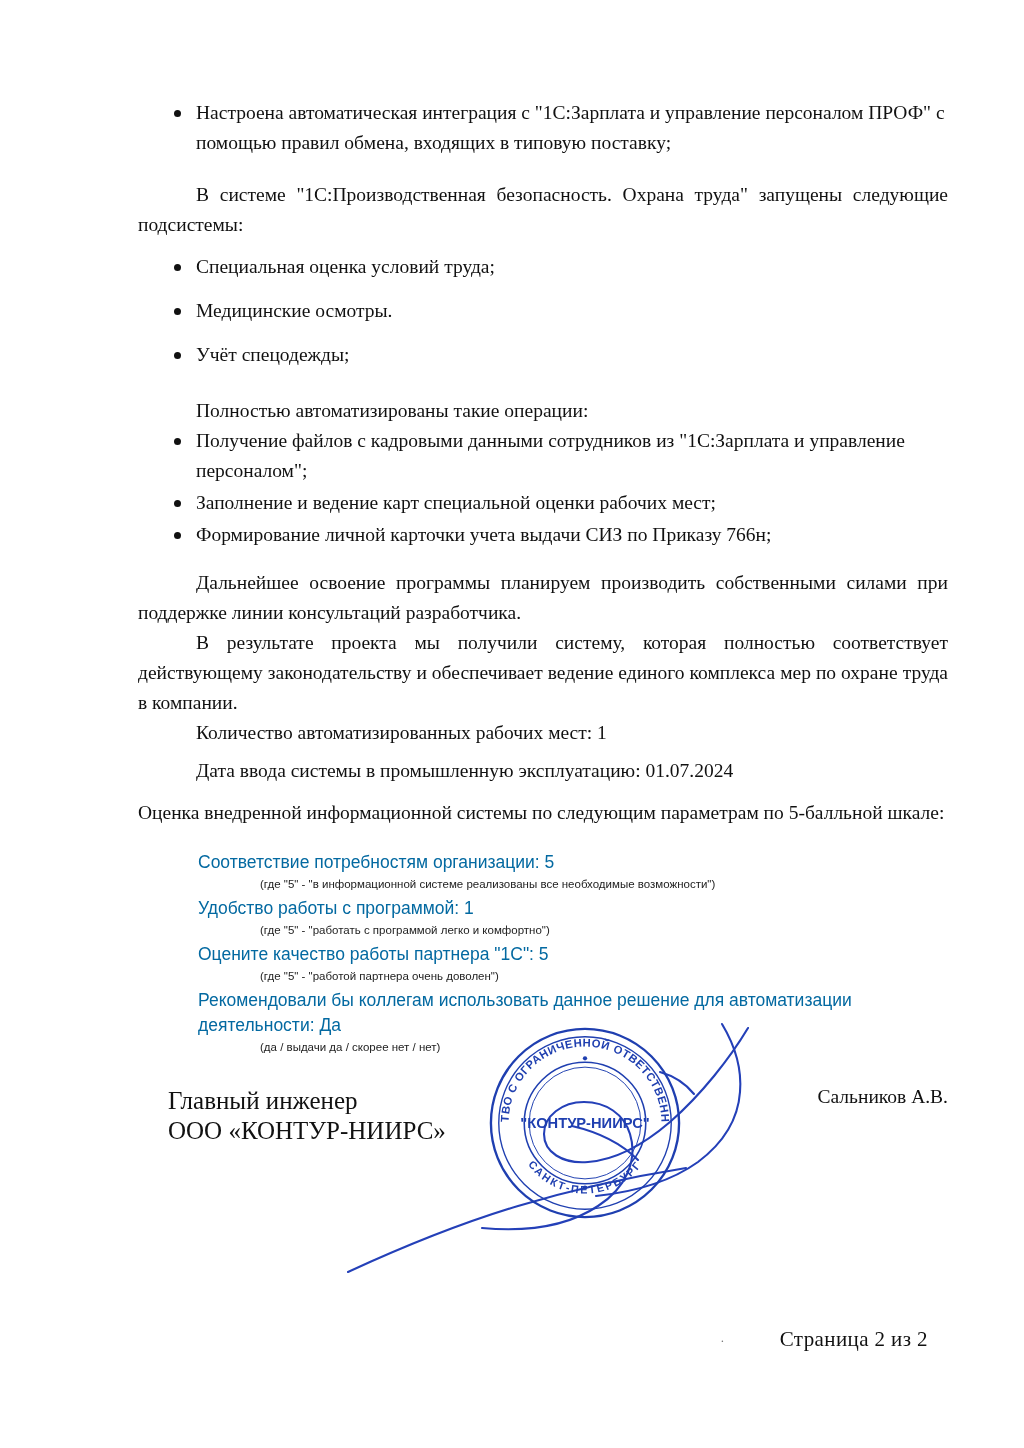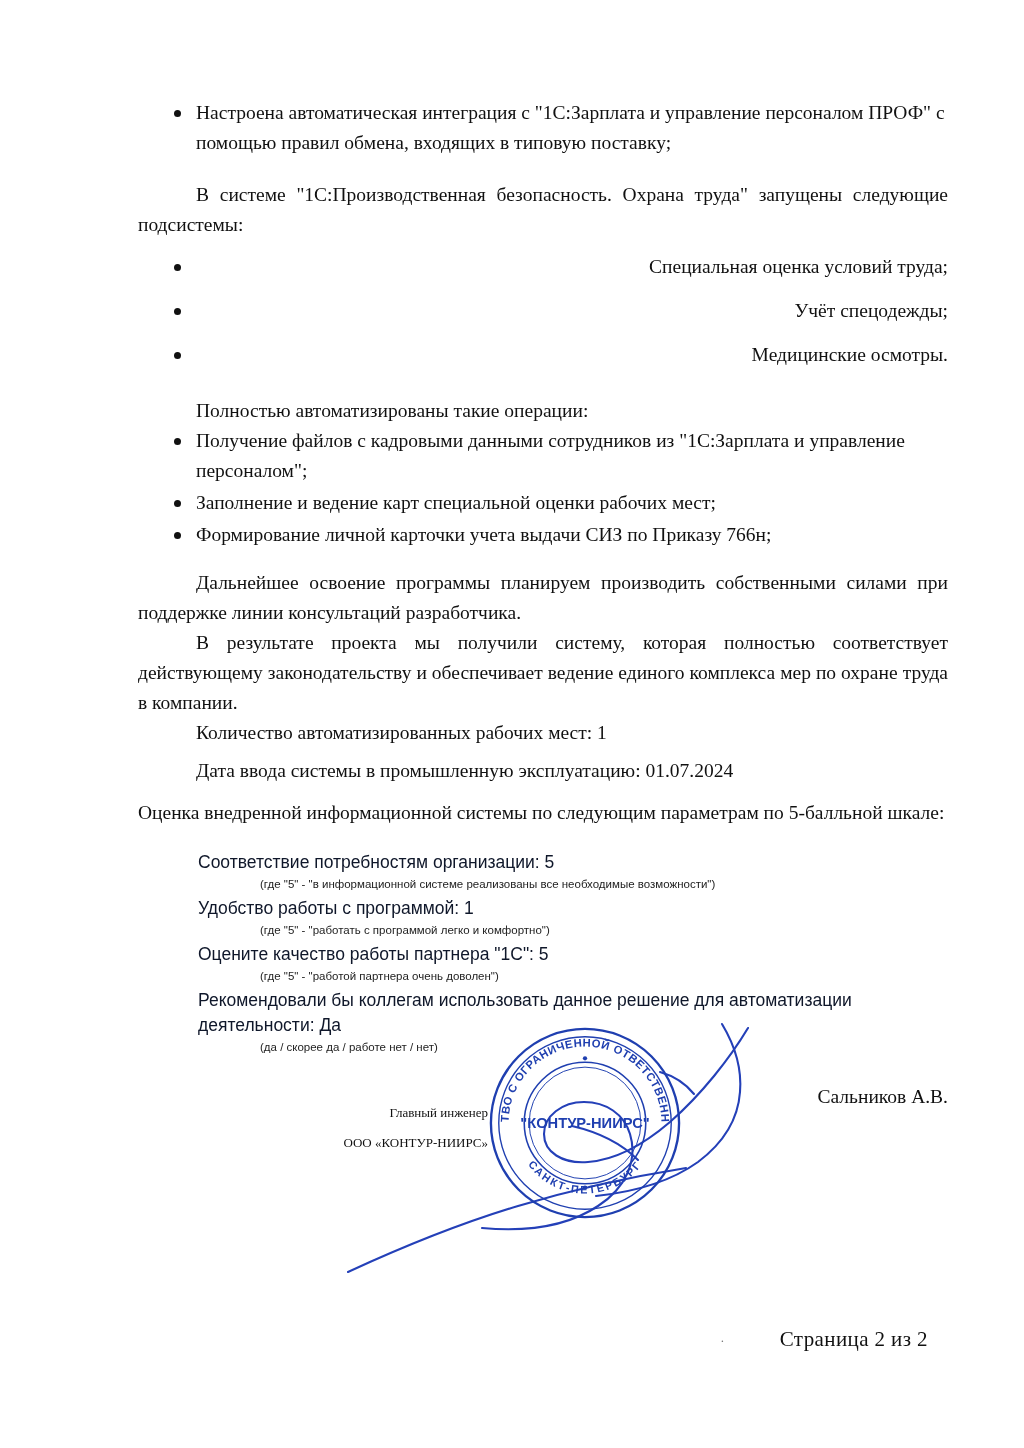--- a/index.html
+++ b/index.html
@@ -41,21 +41,20 @@
     position: absolute;
     left: 36px;
     top: 12px;
     width: 7px;
     height: 7px;
     background: #111111;
     border-radius: 50%;
   }
   ul.bullets.tight > li {
     margin-bottom: 14px;
-    text-align: right;
   }
   p.para {
     font-size: 19.5px;
     line-height: 30px;
     margin: 0;
     text-align: justify;
   }
   p.para.indent {
     text-indent: 58px;
   }
@@ -66,21 +65,21 @@
 
   
   .ratings {
     margin-top: 22px;
     margin-left: 60px;
     font-family: "Liberation Sans", sans-serif;
   }
   .rating-q {
     font-size: 17.5px;
     line-height: 25px;
-    color: #0f172a;
+    color: #0369a1;
     margin-bottom: 1px;
   }
   .rating-hint {
     font-size: 11.5px;
     line-height: 16px;
     color: #222222;
     margin-left: 62px;
     margin-bottom: 4px;
   }
   .rating-q.wide {
@@ -91,24 +90,24 @@
   .sign-row {
     position: absolute;
     left: 138px;
     top: 1082px;
     width: 810px;
     height: 70px;
   }
   .sign-left {
     position: absolute;
     left: 30px;
-    top: 16px;
+    top: 4px;
     width: 320px;
-    text-align: right;
-    font-size: 13px;
+    text-align: left;
+    font-size: 25px;
     line-height: 30px;
   }
   .sign-right {
     position: absolute;
     right: 0;
     top: 0;
     font-size: 19.5px;
     line-height: 30px;
   }
 
@@ -158,22 +157,22 @@
     </ul>
 
     <div class="spacer-20"></div>
 
     <p class="para indent">В системе "1С:Производственная безопасность. Охрана труда" запущены следующие подсистемы:</p>
 
     <div class="spacer-12"></div>
 
     <ul class="bullets tight">
       <li>Специальная оценка условий труда;</li>
+      <li>Медицинские осмотры.</li>
       <li>Учёт спецодежды;</li>
-      <li>Медицинские осмотры.</li>
     </ul>
 
     <div class="spacer-12"></div>
 
     <p class="para indent">Полностью автоматизированы такие операции:</p>
 
     <ul class="bullets">
       <li>Получение файлов с кадровыми данными сотрудников из "1С:Зарплата и управление персоналом";</li>
       <li>Заполнение и ведение карт специальной оценки рабочих мест;</li>
       <li>Формирование личной карточки учета выдачи СИЗ по Приказу 766н;</li>
@@ -197,21 +196,21 @@
       <div class="rating-q">Соответствие потребностям организации: 5</div>
       <div class="rating-hint">(где "5" - "в информационной системе реализованы все необходимые возможности")</div>
 
       <div class="rating-q">Удобство работы с программой: 1</div>
       <div class="rating-hint">(где "5" - "работать с программой легко и комфортно")</div>
 
       <div class="rating-q">Оцените качество работы партнера "1С": 5</div>
       <div class="rating-hint">(где "5" - "работой партнера очень доволен")</div>
 
       <div class="rating-q wide">Рекомендовали бы коллегам использовать данное решение для автоматизации деятельности: Да</div>
-      <div class="rating-hint">(да / скорее да / работе нет / нет)</div>
+      <div class="rating-hint">(да / выдачи да / скорее нет / нет)</div>
     </div>
 
   </div>
 
   <div class="sign-row">
     <div class="sign-left">
       <div>Главный инженер</div>
       <div>ООО «КОНТУР-НИИРС»</div>
     </div>
     <div class="sign-right">Сальников А.В.</div>

